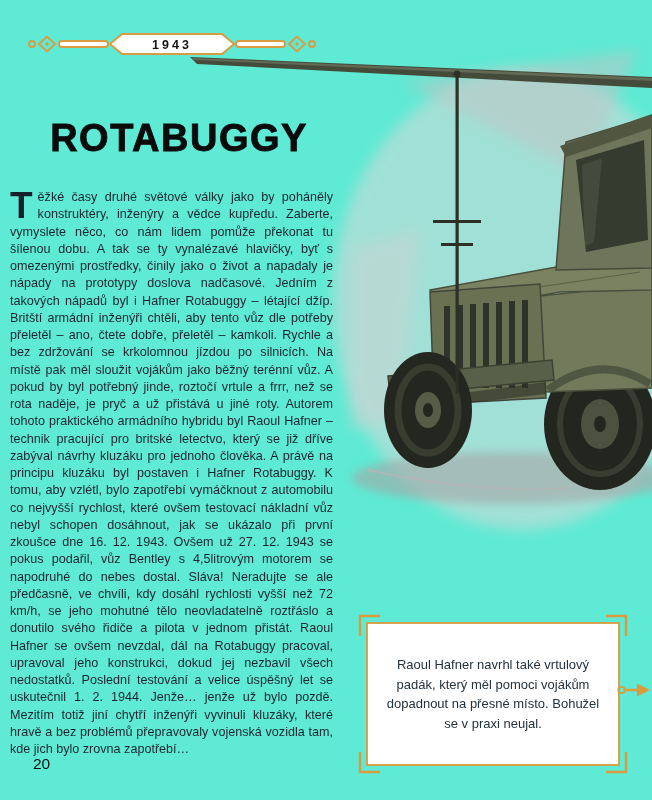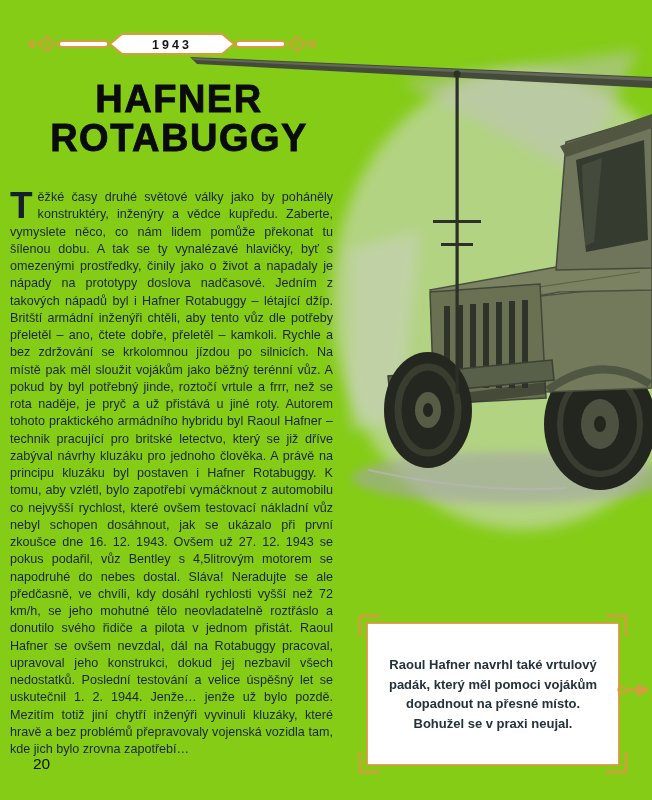--- a/index.html
+++ b/index.html
@@ -1,41 +1,41 @@
 <!DOCTYPE html>
 <html><head>
 <meta charset="utf-8">
 <style>
   * { margin:0; padding:0; box-sizing:border-box; }
   html,body { background:#9a9a9a; }
   body { font-family:"Liberation Sans", sans-serif; }
   .page {
     position:relative; width:652px; height:800px; margin:0 auto;
-    background:#84cc16; overflow:hidden;
+    background:#5eead4; overflow:hidden;
   }
   .illu { position:absolute; left:0; top:0; width:652px; height:575px; z-index:1; }
   .banner { position:absolute; left:26px; top:30px; width:292px; height:28px; z-index:3; }
   .title {
     position:absolute; left:14px; top:80px; width:330px; z-index:3;
     text-align:center; font-weight:bold; font-size:38px; line-height:39px;
     letter-spacing:1.5px; color:#0b0b0b; -webkit-text-stroke:0.8px #0b0b0b;
   }
   .article {
     position:absolute; left:10px; top:189px; width:323px; z-index:3;
     font-size:12.6px; line-height:17.25px; text-align:justify; color:#1d2630;
   }
   .dropcap {
     float:left; font-size:37px; line-height:29px; font-weight:bold;
     padding:2px 5px 0 0; color:#14202a;
   }
   .callout { position:absolute; left:358px; top:614px; width:270px; height:160px; z-index:3; }
   .callout-frame { position:absolute; left:0; top:0; width:270px; height:160px; }
   .callout-text {
     position:absolute; left:22px; right:22px; top:50%; transform:translateY(-50%);
-    text-align:center; font-weight:bold; font-size:13px; line-height:19.5px; color:#24323c;
+    text-align:center; font-weight:normal; font-size:13px; line-height:19.5px; color:#24323c;
   }
   .edge-arrow { position:absolute; left:616px; top:680px; width:36px; height:20px; z-index:3; }
   .pageno {
     position:absolute; left:33px; top:755px; z-index:3;
     font-size:15.5px; font-weight:normal; color:#101010;
   }
 </style>
 </head>
 <body>
 
@@ -127,21 +127,21 @@
       <path d="M96,4 H196 L208,14 L196,24 H96 L84,14 Z" fill="#ffffff"></path>
       <rect x="210" y="11" width="49" height="6" rx="3" fill="#ffffff"></rect>
       <polygon points="263,14 271,6.5 279,14 271,21.5"></polygon>
       <circle cx="286" cy="14" r="3"></circle>
     </g>
     <circle cx="21" cy="14" r="1.7" fill="#D99B3F"></circle>
     <circle cx="271" cy="14" r="1.7" fill="#D99B3F"></circle>
     <text x="146" y="18.5" text-anchor="middle" font-family="Liberation Sans, sans-serif" font-size="12.5" font-weight="bold" letter-spacing="3" fill="#141414">1943</text>
   </svg>
 
-  <h1 class="title"><span>HAFNER</span><br><span>ROTABUGGY</span></h1>
+  <h1 class="title"><br><span>ROTABUGGY</span></h1>
 
   <div class="article"><span class="dropcap">T</span><span>ěžké časy druhé světové války jako by poháněly konstruktéry, inženýry a vědce kupředu. Zaberte, vymyslete něco, co nám lidem pomůže překonat tu šílenou dobu. A tak se ty vynalézavé hlavičky, byť s omezenými prostředky, činily jako o život a napadaly je nápady na prototypy doslova nadčasové. Jedním z takových nápadů byl i Hafner Rotabuggy – létající džíp. Britští armádní inženýři chtěli, aby tento vůz dle potřeby přeletěl – ano, čtete dobře, přeletěl – kamkoli. Rychle a bez zdržování se krkolomnou jízdou po silnicích. Na místě pak měl sloužit vojákům jako běžný terénní vůz. A pokud by byl potřebný jinde, roztočí vrtule a frrr, než se rota naděje, je pryč a už přistává u jiné roty. Autorem tohoto praktického armádního hybridu byl Raoul Hafner – technik pracující pro britské letectvo, který se již dříve zabýval návrhy kluzáku pro jednoho člověka. A právě na principu kluzáku byl postaven i Hafner Rotabuggy. K tomu, aby vzlétl, bylo zapotřebí vymáčknout z automobilu co nejvyšší rychlost, které ovšem testovací nákladní vůz nebyl schopen dosáhnout, jak se ukázalo při první zkoušce dne 16. 12. 1943. Ovšem už 27. 12. 1943 se pokus podařil, vůz Bentley s 4,5litrovým motorem se napodruhé do nebes dostal. Sláva! Neradujte se ale předčasně, ve chvíli, kdy dosáhl rychlosti vyšší než 72 km/h, se jeho mohutné tělo neovladatelně roztřáslo a donutilo svého řidiče a pilota v jednom přistát. Raoul Hafner se ovšem nevzdal, dál na Rotabuggy pracoval, upravoval jeho konstrukci, dokud jej nezbavil všech nedostatků. Poslední testování a velice úspěšný let se uskutečnil 1. 2. 1944. Jenže… jenže už bylo pozdě. Mezitím totiž jiní chytří inženýři vyvinuli kluzáky, které hravě a bez problémů přepravovaly vojenská vozidla tam, kde jich bylo zrovna zapotřebí…</span></div>
 
   <div class="callout">
     <svg class="callout-frame" viewBox="0 0 270 160" aria-hidden="true">
       <rect x="9" y="9" width="252" height="142" fill="#ffffff" stroke="#D99B3F" stroke-width="1.8"></rect>
       <g fill="none" stroke="#D99B3F" stroke-width="2.4">
         <path d="M2,22 L2,2 L22,2"></path>
         <path d="M248,2 L268,2 L268,22"></path>
         <path d="M268,138 L268,158 L248,158"></path>

